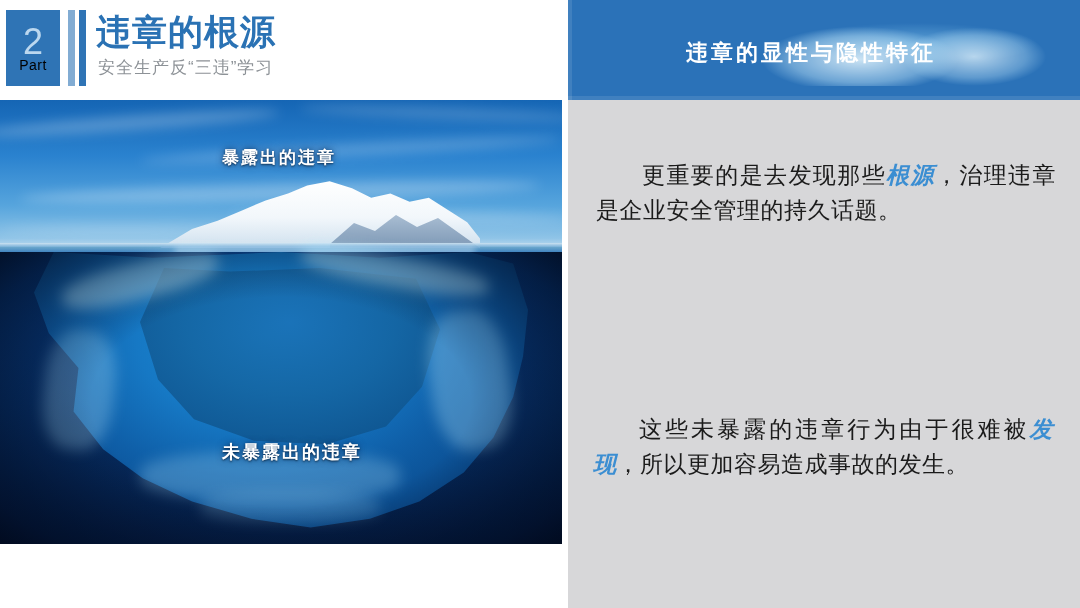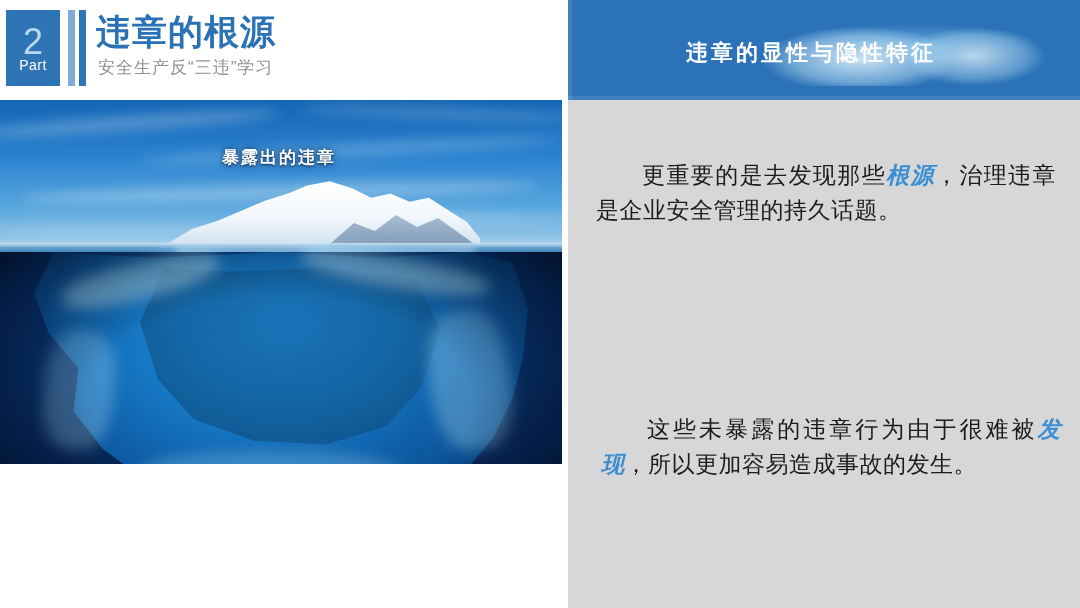--- a/index.html
+++ b/index.html
@@ -12,36 +12,36 @@
   
   #left-col{position:absolute;left:0;top:0;width:562px;height:608px;overflow:hidden;background:#fff;}
 
   
   #left-header{position:absolute;left:0;top:0;width:562px;height:100px;background:#ffffff;}
   #part-badge{
     position:absolute;left:6px;top:10px;width:54px;height:76px;background:#2f74b5;
     display:flex;flex-direction:column;align-items:center;justify-content:center;line-height:1;
   }
   #part-num{font-size:36px;color:#bcd8ef;font-weight:400;letter-spacing:0;margin-bottom:-2px;}
-  #part-word{font-size:14px;color:#ffffff;font-weight:400;letter-spacing:.5px;text-align:right;}
+  #part-word{font-size:14px;color:#000000;font-weight:400;letter-spacing:.5px;text-align:right;}
   .vbar{position:absolute;top:10px;width:7px;height:76px;background:#2f74b5;}
   #vbar1{left:68px;opacity:.6;}
   #vbar2{left:79px;}
   #title-main{
     position:absolute;left:96px;top:10px;font-size:35px;font-weight:bold;color:#2a72b4;
     letter-spacing:1px;line-height:1.25;white-space:nowrap;
   }
   #title-sub{
     position:absolute;left:98px;top:56px;font-size:17px;color:#8d9297;font-weight:400;
     letter-spacing:1px;white-space:nowrap;
   }
 
   
   #iceberg{
-    position:absolute;left:0;top:100px;width:562px;height:364px;overflow:hidden;
+    position:absolute;left:0;top:100px;width:562px;height:444px;overflow:hidden;
     background:#0f766e;
   }
   
   .sky{
     position:absolute;left:0;top:0;width:562px;height:147px;
     background:linear-gradient(180deg,#1565b4 0%,#2a82cf 38%,#57a5dd 72%,#8fc4e7 94%,#bcd9ee 100%);
   }
   .cloud{position:absolute;background:rgba(255,255,255,.55);border-radius:50%;filter:blur(6px);}
   .c1{left:-20px;top:16px;width:300px;height:14px;transform:rotate(-4deg);opacity:.45;}
   .c2{left:140px;top:44px;width:420px;height:12px;transform:rotate(-3deg);opacity:.4;}
@@ -142,21 +142,21 @@
   }
 
   #right-body{position:absolute;left:0;top:100px;width:512px;height:508px;}
   .para{
     color:#1b1b1b;font-size:23px;line-height:1.52;letter-spacing:.5px;
     text-align:justify;text-justify:inter-ideograph;margin:0 0 14px 0;
     text-indent:2em;
   }
   #p1{position:absolute;left:28px;top:58px;width:460px;}
   #p2{position:absolute;left:28px;top:182px;width:460px;}
-  #p3{position:absolute;left:33px;top:312px;width:460px;}
+  #p3{position:absolute;left:25px;top:312px;width:460px;}
   .hl{color:#3b8ed2;font-weight:bold;font-style:italic;}
 </style>
 </head>
 <body>
 
 <div id="slide">
 
   <div id="left-col">
 
     <div id="left-header">
@@ -189,20 +189,21 @@
       <div class="berg-inner"></div>
       <div class="shine s1"></div>
       <div class="shine s2"></div>
       <div class="shine s3"></div>
       <div class="shine s4"></div>
       <div class="shine s5"></div>
       <div class="shine s6"></div>
       <div class="vignette"></div>
 
       <div class="berg-label" id="label-top">暴露出的违章</div>
+      <div class="berg-label" id="label-bottom">未暴露出的违章</div>
     </div>
   </div>
 
   <div id="right-col">
 
     <div id="right-header">
       <div id="right-header-inner">
         <div class="rh-edge rh-e1"></div>
         <div class="rh-edge rh-e2"></div>
         <div id="right-title">违章的显性与隐性特征</div>

